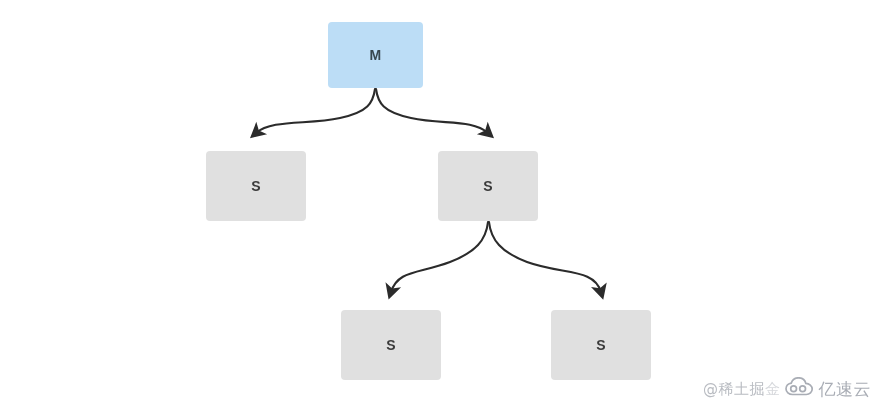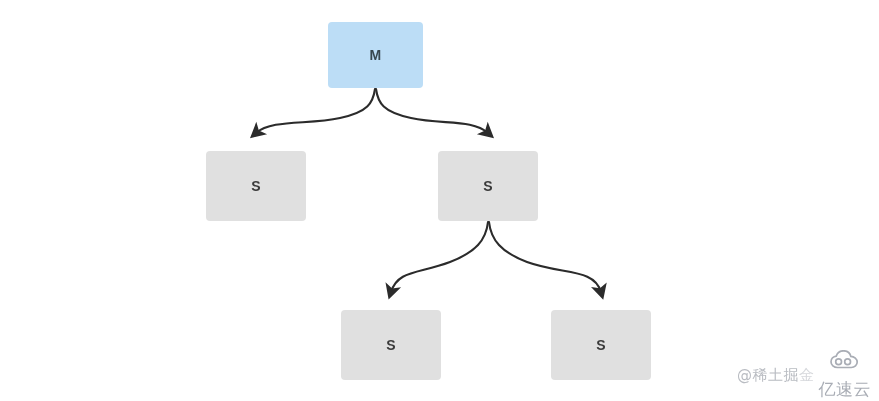--- a/index.html
+++ b/index.html
@@ -77,21 +77,20 @@
   }
   .wm-yisuyun {
     display: flex;
     align-items: center;
     gap: 4px;
     color: #a9adb5;
     font-size: 17px;
     font-family: "DejaVu Sans", "Liberation Sans", sans-serif;
     letter-spacing: 0.5px;
     white-space: nowrap;
-    flex-direction: column;
   }
   .wm-cloud-icon {
     display: block;
   }
 </style>
 </head>
 <body>
 
 <div id="diagram-canvas">
 

